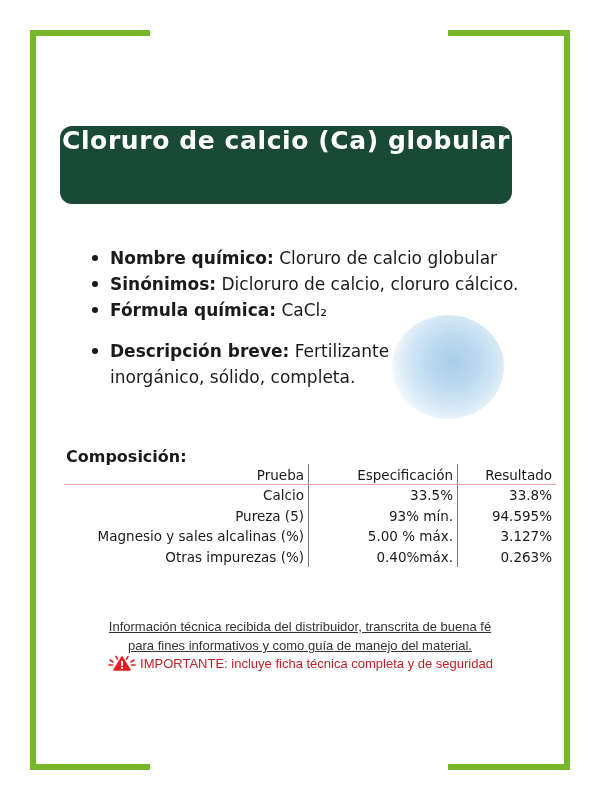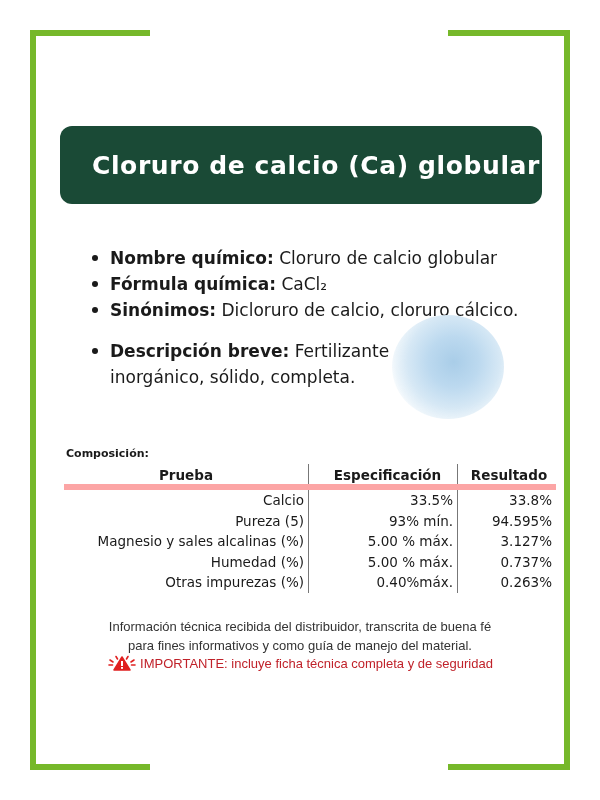--- a/index.html
+++ b/index.html
@@ -4,21 +4,21 @@
 <style>
   html, body { margin: 0; padding: 0; }
   body {
     width: 600px; height: 800px; background: #ffffff; position: relative; overflow: hidden;
     font-family: "DejaVu Sans", sans-serif; color: #1a1a1a;
   }
   .frame-line { position: absolute; background: #76b82a; }
   .title-box {
     position: absolute; left: 60px; top: 126px; width: 452px; height: 78px;
     background: #1a4a36; border-radius: 12px;
-    display: flex; align-items: center; justify-content: center; padding-left: 30px;
+    display: flex; align-items: flex-start; justify-content: center;
   }
   .title-box h1 {
     margin: 0; color: #ffffff; font-size: 25px; font-weight: bold; letter-spacing: 0.6px;
     font-family: "DejaVu Sans", sans-serif;
   }
   ul.facts { position: absolute; left: 70px; margin: 16px; padding: 0 0 0 24px; list-style: none; }
   ul.facts li { position: relative; font-size: 17px; line-height: 26px; }
   ul.facts li::before {
     content: ""; position: absolute; left: -18px; top: 10px; width: 6px; height: 6px;
     background: #1a1a1a; border-radius: 50%;
@@ -26,32 +26,32 @@
   ul.facts li b { font-weight: bold; }
   .list-a { top: 229px; }
   .list-b { top: 322px; width: 300px; }
   .powder {
     position: absolute; left: 392px; top: 315px; width: 112px; height: 104px; border-radius: 50%;
     background:
       radial-gradient(circle at 55% 45%, #a9cde8 0%, #bcd9ef 30%, #d6e8f5 55%, rgba(235,244,250,0.9) 70%, rgba(255,255,255,0) 78%),
       radial-gradient(circle at 40% 65%, #e8f2fa 0%, rgba(255,255,255,0) 45%);
     filter: blur(0.5px);
   }
-  .comp-title { position: absolute; left: 66px; top: 447px; font-size: 11px; font-weight: bold; }
+  .comp-title { position: absolute; left: 66px; top: 447px; font-size: 16px; font-weight: bold; }
   table.comp {
     position: absolute; left: 64px; top: 464px; border-collapse: collapse; font-size: 13.5px;
   }
-  table.comp th { font-weight: bold; text-align: center; padding: 2px 4px 1px 4px; border-bottom: 6px solid #fca5a5; height: 17px; }
+  table.comp th { font-weight: normal; text-align: right; padding: 2px 4px 1px 4px; border-bottom: 1px solid #fca5a5; height: 17px; }
   table.comp td { padding: 0 4px; height: 20.5px; text-align: right; }
   table.comp .c1 { width: 236px; }
   table.comp .c2 { width: 131px; border-left: 1px solid #777; padding-left: 13px; }
   table.comp .c3 { width: 86px; border-left: 1px solid #777; padding-left: 8px; }
   .note {
     position: absolute; left: 60px; width: 480px; text-align: center;
-    font-family: "Liberation Sans", sans-serif; font-size: 13px; color: #333;
+    font-family: "Liberation Sans", sans-serif; font-size: 13px; color: #333; text-decoration: underline;
   }
   .note-1 { top: 619px; }
   .note-2 { top: 638px; }
   .warn {
     position: absolute; left: 60px; top: 655px; width: 480px; text-align: center;
     font-family: Liberation Sans, sans-serif; font-size: 13px; color: #c0222a;
   }
   .warn-icon { display: inline-block; vertical-align: -3px; margin-right: 3px; }
 </style>
 </head>
@@ -63,22 +63,22 @@
 <div class="frame-line" style="left:564px;top:30px;width:6px;height:740px;"></div>
 <div class="frame-line" style="left:30px;top:764px;width:120px;height:6px;"></div>
 <div class="frame-line" style="left:448px;top:764px;width:122px;height:6px;"></div>
 
 <div class="title-box">
   <h1>Cloruro de calcio (Ca) globular</h1>
 </div>
 
 <ul class="facts list-a">
   <li><b>Nombre químico:</b><span> Cloruro de calcio globular</span></li>
+  <li><b>Sinónimos:</b><span> Dicloruro de calcio, cloruro cálcico.</span></li>
   <li><b>Fórmula química:</b><span> CaCl₂</span></li>
-  <li><b>Sinónimos:</b><span> Dicloruro de calcio, cloruro cálcico.</span></li>
 </ul>
 
 <ul class="facts list-b">
   <li><b>Descripción breve:</b><span> Fertilizante inorgánico, sólido, completa.</span></li>
 </ul>
 
 <div class="powder" title="calcium-chloride-powder"></div>
 
 <div class="comp-title">Composición:</div>
 <table class="comp">
@@ -99,25 +99,20 @@
       <td class="c1">Pureza (5)</td>
       <td class="c2">93% mín.</td>
       <td class="c3">94.595%</td>
     </tr>
     <tr>
       <td class="c1">Magnesio y sales alcalinas (%)</td>
       <td class="c2">5.00 % máx.</td>
       <td class="c3">3.127%</td>
     </tr>
     <tr>
-      <td class="c1">Humedad (%)</td>
-      <td class="c2">5.00 % máx.</td>
-      <td class="c3">0.737%</td>
-    </tr>
-    <tr>
       <td class="c1">Otras impurezas (%)</td>
       <td class="c2">0.40%máx.</td>
       <td class="c3">0.263%</td>
     </tr>
   </tbody>
 </table>
 
 <div class="note note-1">Información técnica recibida del distribuidor, transcrita de buena fé</div>
 <div class="note note-2">para fines informativos y como guía de manejo del material.</div>
 <div class="warn">

